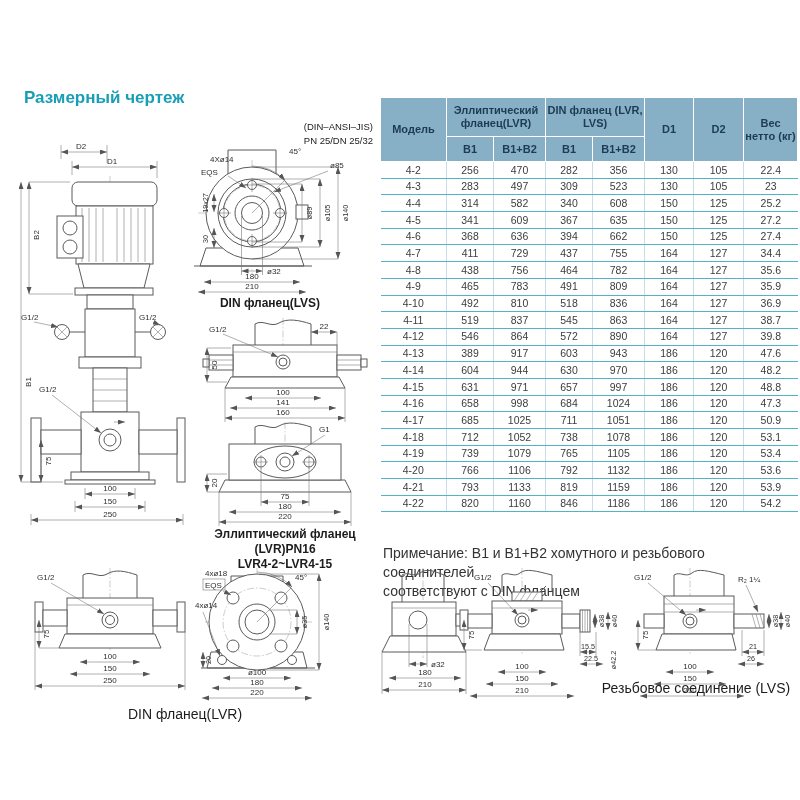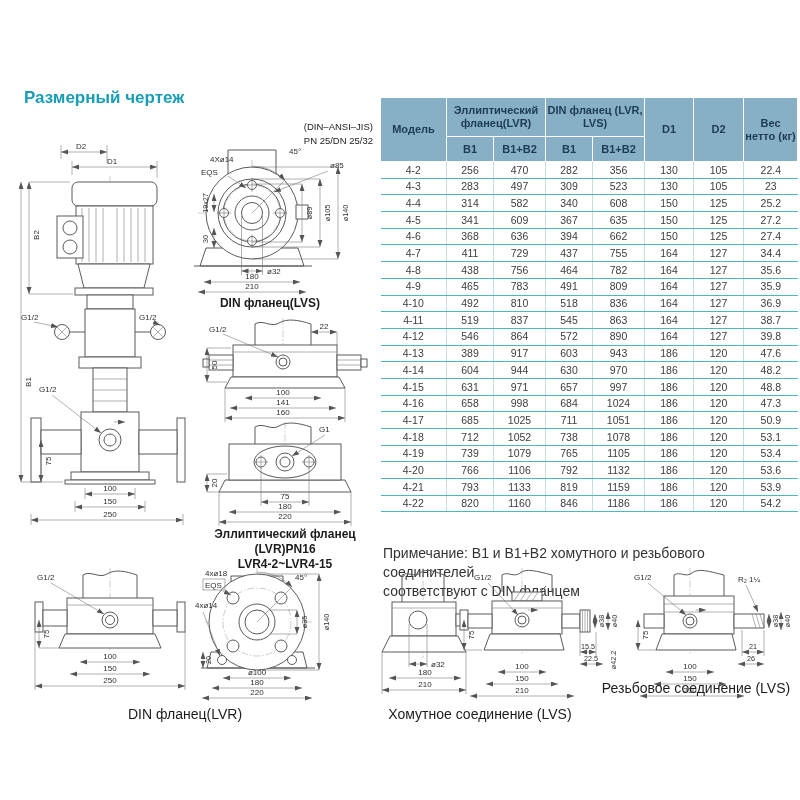--- a/index.html
+++ b/index.html
@@ -630,21 +630,20 @@
     <text class="ts" x="140" y="81" text-anchor="middle">15.5</text>
     <line class="dim" x1="132" y1="96" x2="155" y2="96" marker-start="url(#mh)" marker-end="url(#mh)"></line>
     <text class="ts" x="143" y="93" text-anchor="middle">22.5</text>
     <line class="dim" x1="50" y1="104" x2="98" y2="104" marker-start="url(#mh)" marker-end="url(#mh)"></line>
     <text class="t" x="74" y="101" text-anchor="middle">100</text>
     <line class="dim" x1="38" y1="116" x2="110" y2="116" marker-start="url(#mh)" marker-end="url(#mh)"></line>
     <text class="t" x="74" y="113" text-anchor="middle">150</text>
     <line class="dim" x1="22" y1="128" x2="126" y2="128" marker-start="url(#mh)" marker-end="url(#mh)"></line>
     <text class="t" x="74" y="125" text-anchor="middle">210</text>
   </svg>
-  <div class="cap" style="left:385px;top:706px;width:190px">Хомутное соединение (LVS)</div>
 
   <svg style="left:620px;top:568px" width="175" height="132" viewBox="0 0 175 132">
     <defs>
         <marker id="mi" markerWidth="8" markerHeight="6" refX="7" refY="2.5" orient="auto-start-reverse" markerUnits="userSpaceOnUse">
           <path d="M0,0 L7,2.5 L0,5 Z" fill="#555"></path>
         </marker>
       </defs>
     <line class="cl" x1="70" y1="0" x2="70" y2="86"></line>
     <g>
       <path class="ln" d="M54,7 C60,3 66,10 72,5 S88,3 104,7 M54,7 V28 M104,7 V28"></path>

